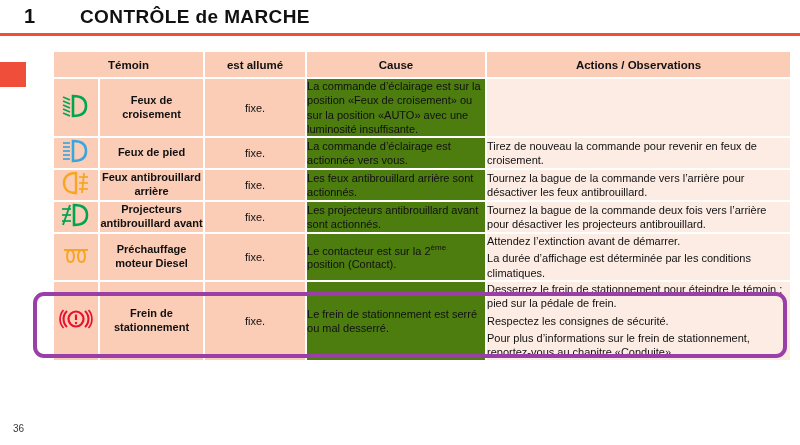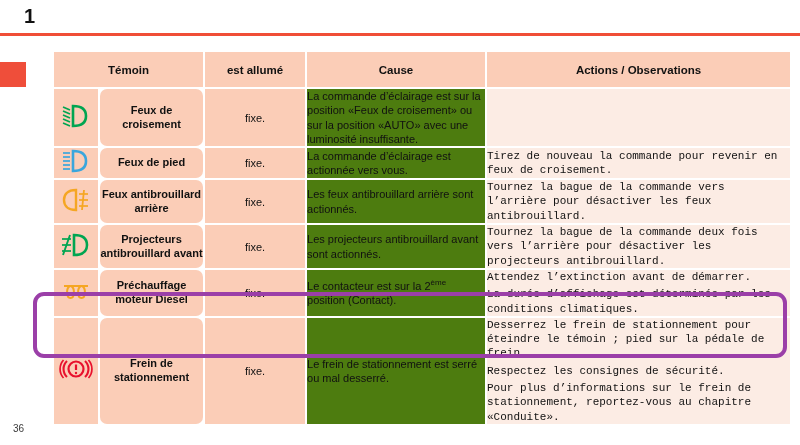--- a/index.html
+++ b/index.html
@@ -72,21 +72,21 @@
   }
   #warning-table td, #warning-table th {
     padding: 0;
     vertical-align: middle;
   }
   .th-cell {
     background: #fbcdb7;
     text-align: center;
     font-size: 11.5px;
     font-weight: bold;
-    height: 35px;
+    height: 25px;
     color: #111;
     margin-top: 24px;
   }
   .col-icon   { width: 44px; }
   .col-label  { width: 103px; }
   .col-state  { width: 100px; }
   .col-cause  { width: 178px; }
   .col-action { width: 303px; }
 
   .cell-icon {
@@ -94,21 +94,20 @@
     text-align: center;
   }
   .cell-label {
     background: #fbcdb7;
     text-align: center;
     font-size: 11px;
     font-weight: bold;
     line-height: 1.25;
     padding: 3px 2px;
     color: #111;
-    border-radius: 7px;
   }
   .cell-state {
     background: #fbcdb7;
     text-align: center;
     font-size: 11px;
     color: #111;
     margin-left: 33px;
   }
   .cell-cause {
     background: #4d7c0f;
@@ -117,21 +116,21 @@
     padding: 4px 6px;
     color: #111;
   }
   .cell-action {
     background: #fcece4;
     font-size: 11px;
     line-height: 1.3;
     padding: 4px 7px;
     color: #111;
   }
-  .cell-action p { margin: 0 0 3px 0; font-family: Liberation Mono, monospace; }
+  .cell-action p { margin: 0 0 3px 0; }
   .cell-action p:last-child { margin-bottom: 0; }
 
   .icon-wrap {
     display: inline-block;
     width: 34px; height: 26px;
     line-height: 0;
   }
 
   
   #highlight-box {
@@ -144,20 +143,21 @@
     pointer-events: none;
     z-index: 5;
   }
   sup.ord { font-size: 8px; vertical-align: super; }
 </style>
 </head>
 <body>
 
 <div id="page-header">
   <div id="chapter-number">1</div>
+  <div id="page-title">CONTRÔLE de MARCHE</div>
   <div id="header-rule"></div>
 </div>
 
 <div id="margin-marker"></div>
 <div id="page-number">36</div>
 
 <table id="warning-table">
   <colgroup>
     <col class="col-icon">
       <col class="col-label">

